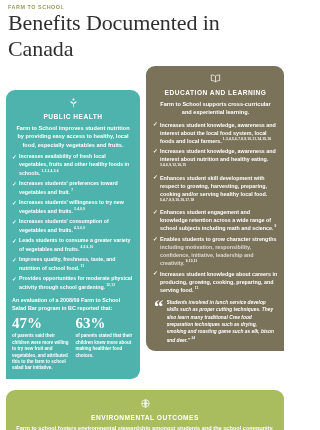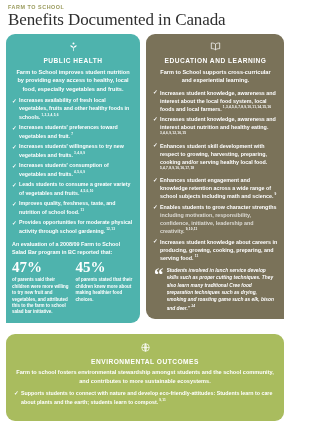--- a/index.html
+++ b/index.html
@@ -11,31 +11,32 @@
   }
   .page { position: relative; width: 290px; height: 430px; padding: 0 6px; }
 
   
   .kicker {
     font-size: 5.4px; font-weight: bold; letter-spacing: .55px;
     color: #9a9b5c; padding: 4px 0 0 2px; text-transform: uppercase;
   }
   .page-title {
     font-family: "Liberation Serif", serif;
-    font-size: 17px; color: #2f2f2f; padding: 0 0 4px 2px;
+    font-size: 22px; color: #2f2f2f; padding: 0 0 4px 2px;
     letter-spacing: -.1px;
   }
 
   
   .cols { display: flex; gap: 6px; align-items: flex-start; }
   .panel { border-radius: 9px; color: #fff; position: relative; }
   .col-health {
     width: 134px; background: #4eb3ad;
     border-radius: 9px 9px 9px 0;
     padding: 5px 6px 7px 6px;
+    margin-top: 24px;
   }
   .col-edu {
     width: 138px; background: #7a7259;
     border-radius: 9px 9px 0 9px;
     padding: 5px 6px 7px 7px;
   }
 
   .panel-icon { text-align: center; line-height: 1; margin-bottom: 2px; }
   .panel-icon svg { display: inline-block; }
   .panel-head {
@@ -129,21 +130,21 @@
           <li>Improves quality, freshness, taste, and nutrition of school food.<sup> 11</sup></li>
           <li>Provides opportunities for moderate physical activity through school gardening.<sup> 12,13</sup></li>
         </ul>
       <div class="eval-line">An evaluation of a 2008/09 Farm to School Salad Bar program in BC reported that:</div>
       <div class="stats" id="ph-stats">
           <div class="stat">
             <div class="stat-num">47%</div>
             <div class="stat-cap">of parents said their children were <b>more willing to try new fruit and vegetables</b>, and attributed this to the farm to school salad bar initiative.</div>
           </div>
           <div class="stat">
-            <div class="stat-num">45%</div>
+            <div class="stat-num">63%</div>
             <div class="stat-cap">of parents stated that their children <b>knew more about making healthier food choices</b>.</div>
           </div>
         </div>
     </div>
 
     <div class="panel col-edu">
       <div class="panel-icon">
         <svg width="13" height="11" viewBox="0 0 28 20" fill="none" stroke="#ffffff" stroke-width="1.6">
           <path d="M14 5c-2.4-2-5.4-2.6-9-2.6v12.2c3.6 0 6.6.6 9 2.6"></path>
           <path d="M14 5c2.4-2 5.4-2.6 9-2.6v12.2c-3.6 0-6.6.6-9 2.6"></path>

